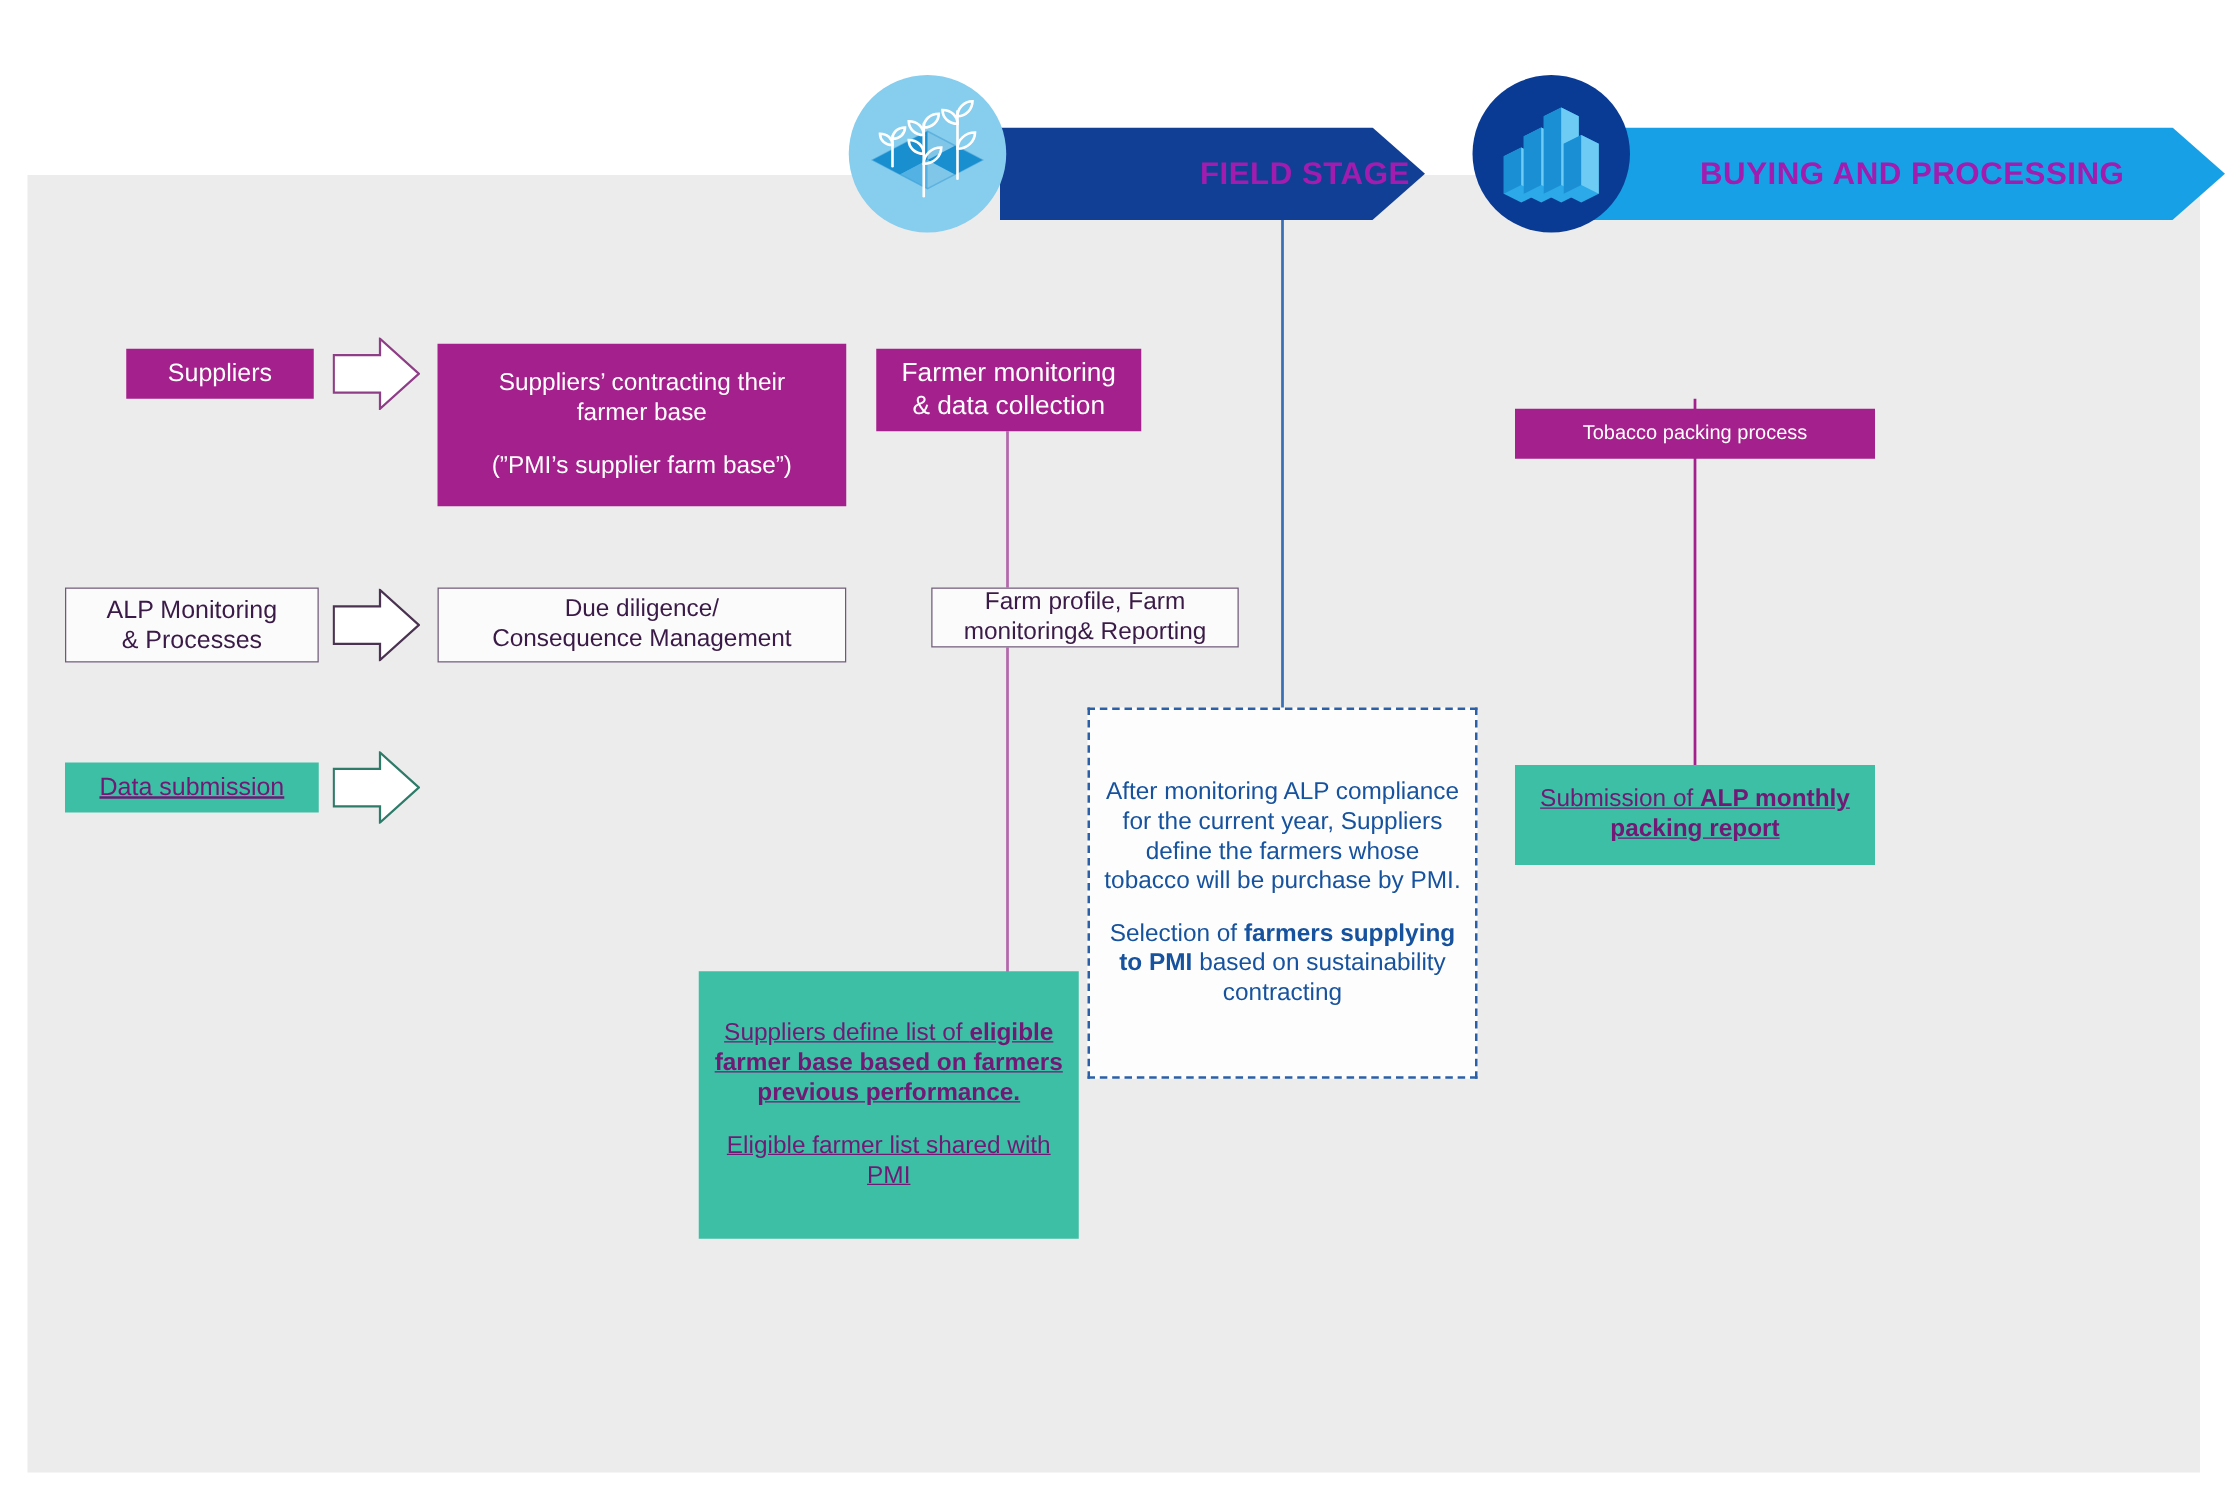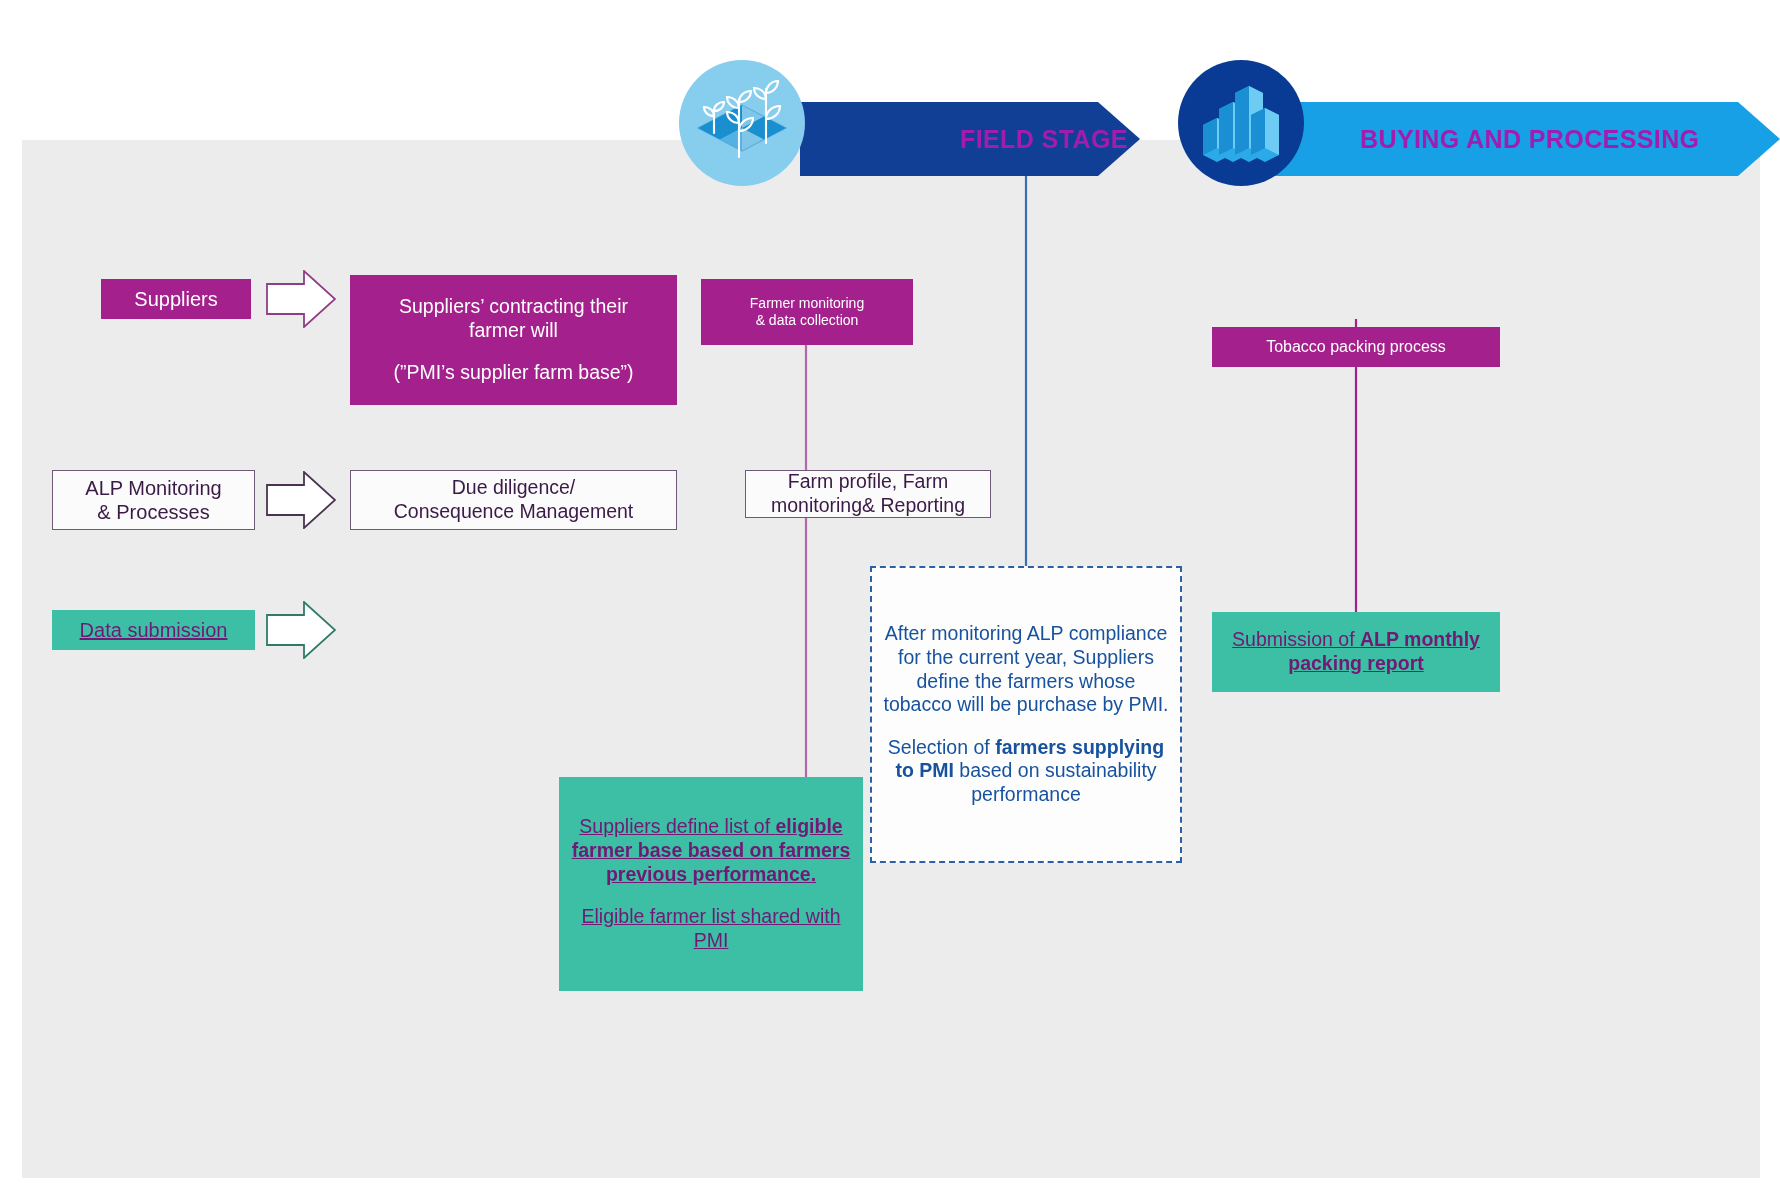--- a/index.html
+++ b/index.html
@@ -122,21 +122,21 @@
   b { font-weight: bold; }
 
   
   #lbl-suppliers     { left: 101px;  top: 279px;  width: 150px; height: 40px;  font-size: 20px; }
   #lbl-alp           { left: 52px;   top: 470px;  width: 203px; height: 60px;  font-size: 20px; }
   #lbl-data          { left: 52px;   top: 610px;  width: 203px; height: 40px;  font-size: 20px; }
 
   #box-contracting   { left: 350px;  top: 275px;  width: 327px; height: 130px; font-size: 19.5px; }
   #box-duedil        { left: 350px;  top: 470px;  width: 327px; height: 60px;  font-size: 19.5px; }
 
-  #box-farmermon     { left: 701px;  top: 279px;  width: 212px; height: 66px;  font-size: 14px; }
+  #box-farmermon     { left: 701px;  top: 279px;  width: 212px; height: 66px;  font-size: 21px; }
   #box-farmprofile   { left: 745px;  top: 470px;  width: 246px; height: 48px;  font-size: 19.5px; }
 
   #box-tobacco       { left: 1212px; top: 279px;  width: 288px; height: 40px;  font-size: 16px; margin-top: 48px; }
   #box-submission    { left: 1212px; top: 612px;  width: 288px; height: 80px;  font-size: 19.5px; }
 
   #box-eligible      { left: 559px;  top: 777px;  width: 304px; height: 214px; font-size: 19.5px; }
   #box-dashed        { left: 870px;  top: 566px;  width: 312px; height: 297px; font-size: 19.5px; }
 </style>
 </head>
 <body>
@@ -222,21 +222,21 @@
   <div class="box magenta" id="lbl-suppliers">
     <span class="inner">Suppliers</span>
   </div>
   <svg class="chevron" style="left:266px;top:270px;" width="70" height="58" viewBox="0 0 70 58">
     <polygon points="1,14 38,14 38,1 69,29 38,57 38,44 1,44" fill="#ffffff" stroke="#8e3e86" stroke-width="1.8" stroke-linejoin="miter"></polygon>
   </svg>
 
   <div class="box magenta" id="box-contracting">
     <span class="inner">
       <span>Suppliers’ contracting their</span><br>
-      <span>farmer will</span>
+      <span>farmer base</span>
       <div class="p-gap"></div>
       <span>(”PMI’s supplier farm base”)</span>
     </span>
   </div>
 
   <div class="box magenta" id="box-farmermon">
     <span class="inner">
       <span>Farmer monitoring</span><br>
       <span>&amp; data collection</span>
     </span>
@@ -288,17 +288,17 @@
   <div class="box teal" id="box-submission">
     <span class="inner">
       <span>Submission of </span><b>ALP monthly packing report</b>
     </span>
   </div>
 
   <div class="box dashed-box" id="box-dashed">
     <span class="inner">
       <span>After monitoring ALP compliance for the current year, Suppliers define the farmers whose tobacco will be purchase by PMI.</span>
       <div class="p-gap"></div>
-      <span>Selection of </span><b>farmers supplying to PMI</b><span> based on sustainability performance</span>
+      <span>Selection of </span><b>farmers supplying to PMI</b><span> based on sustainability contracting</span>
     </span>
   </div>
 
 </div>
 
 </body></html>

